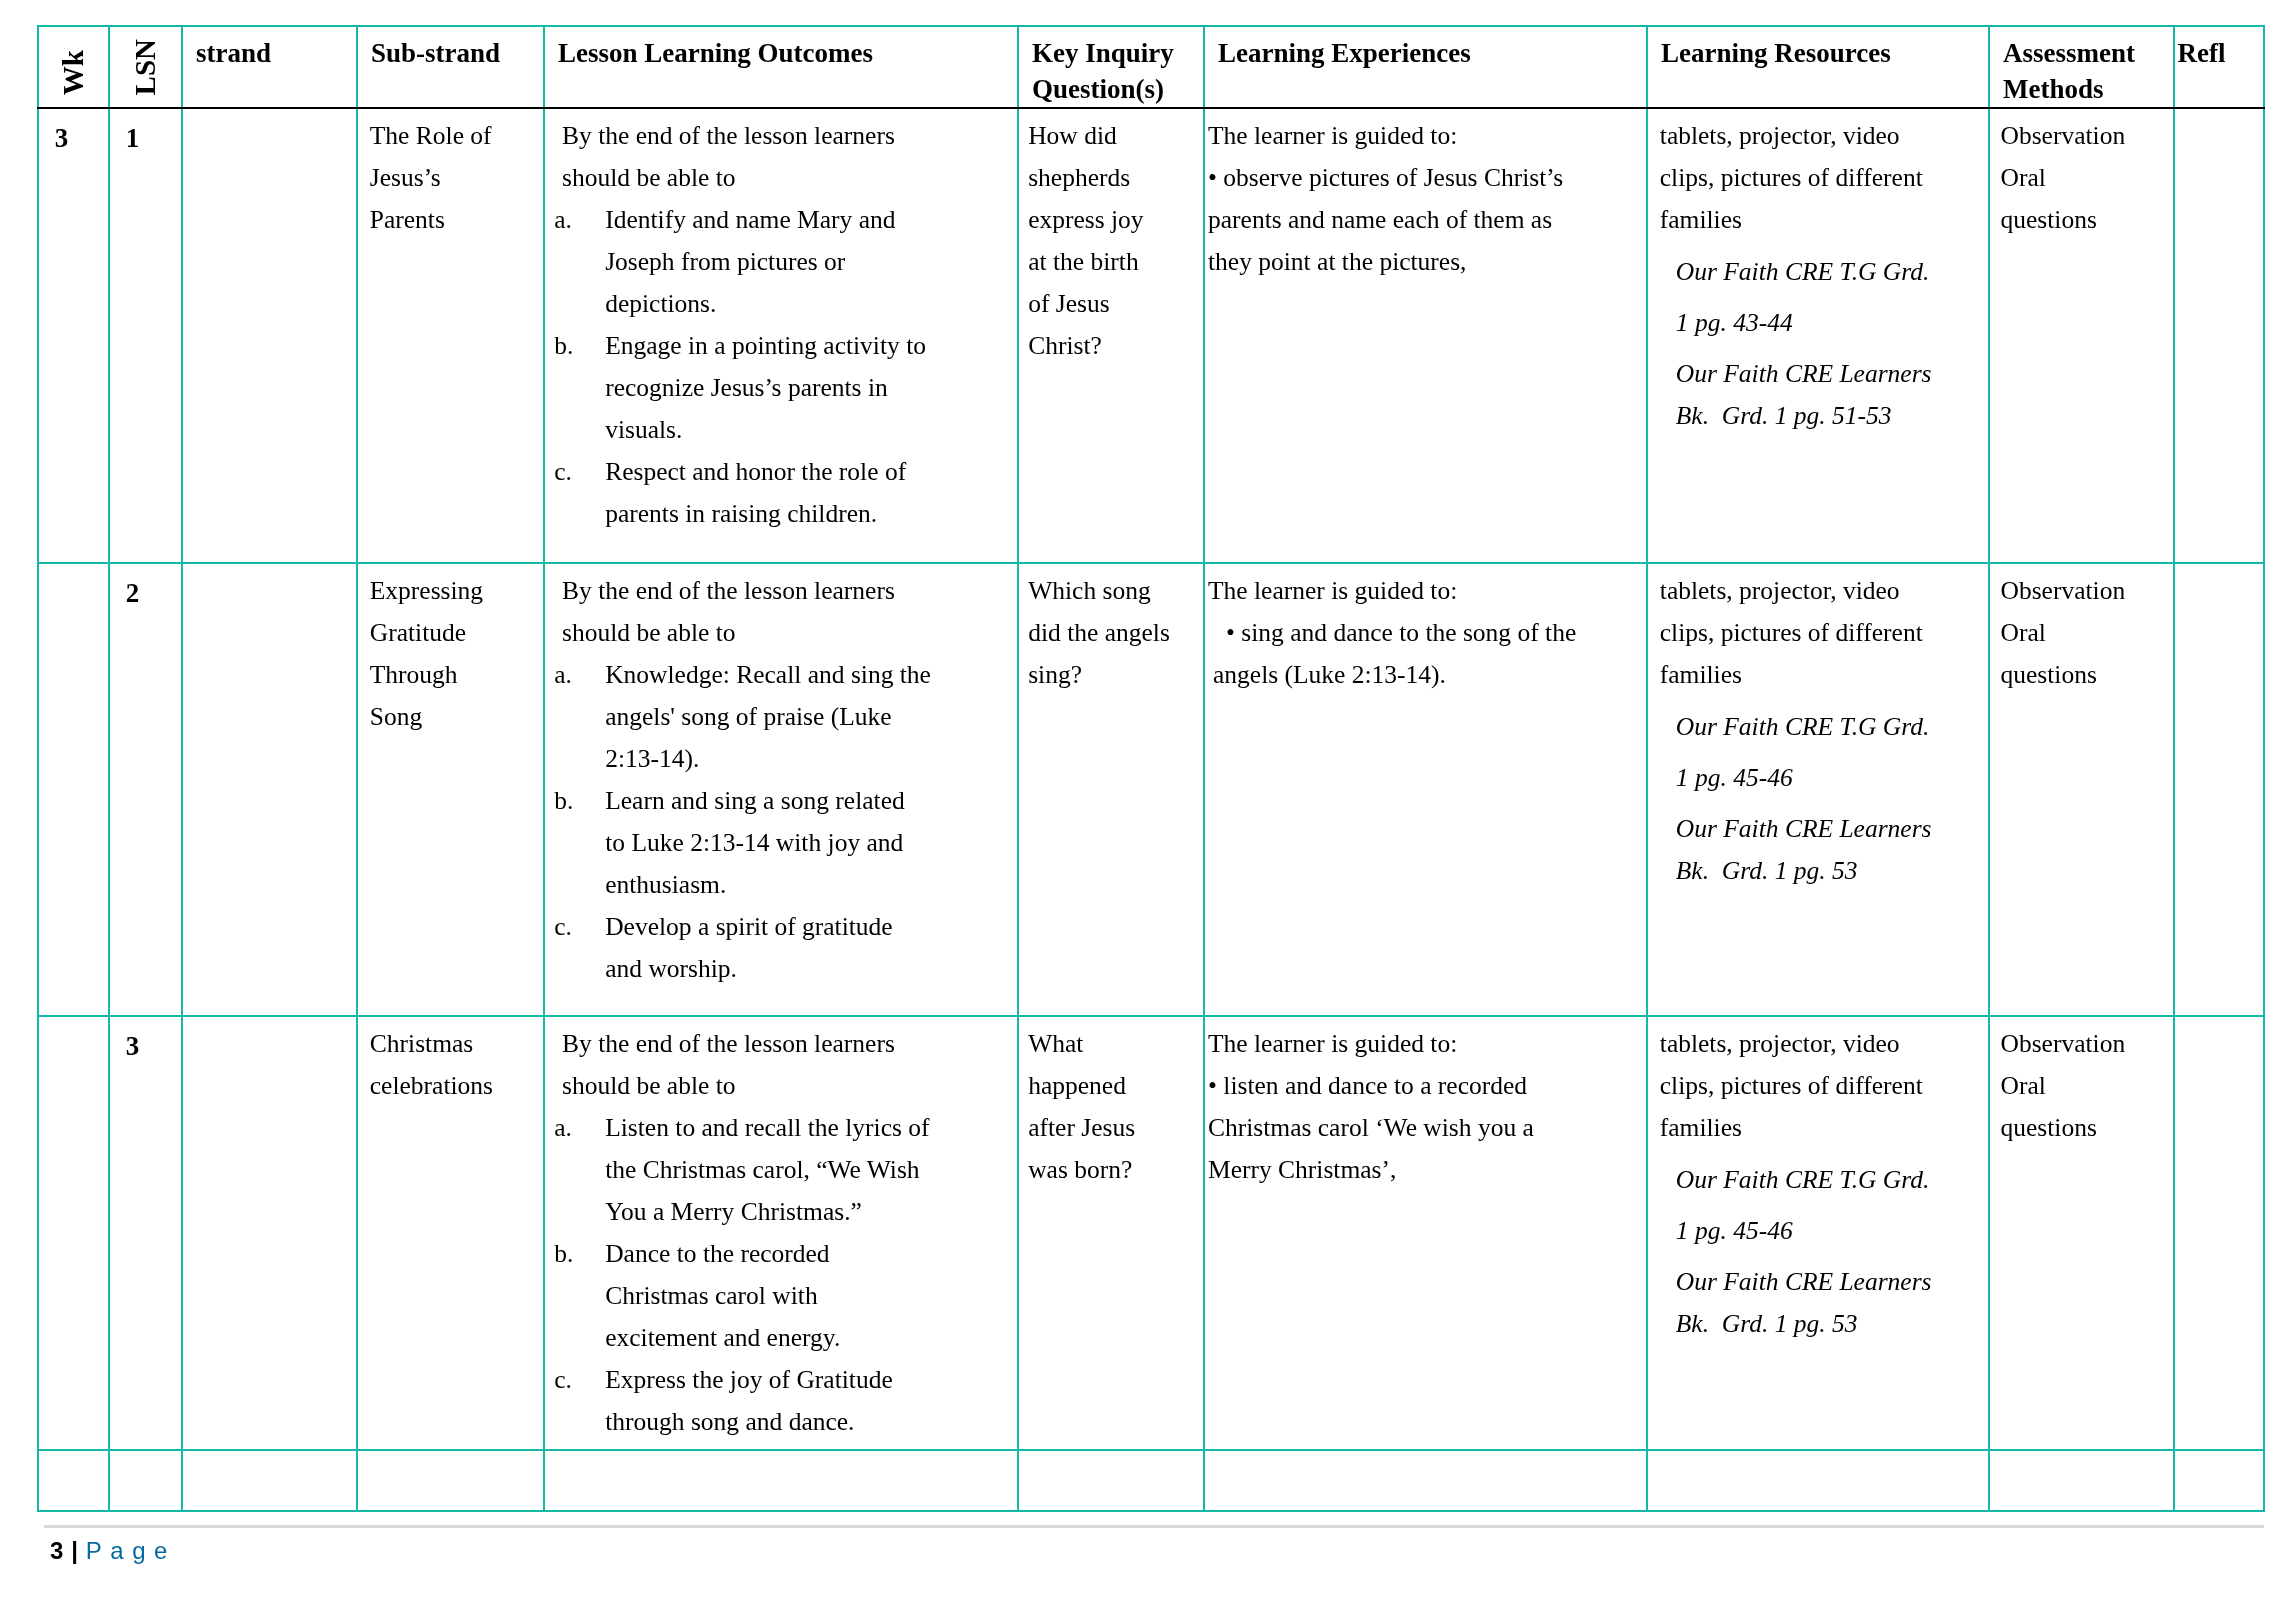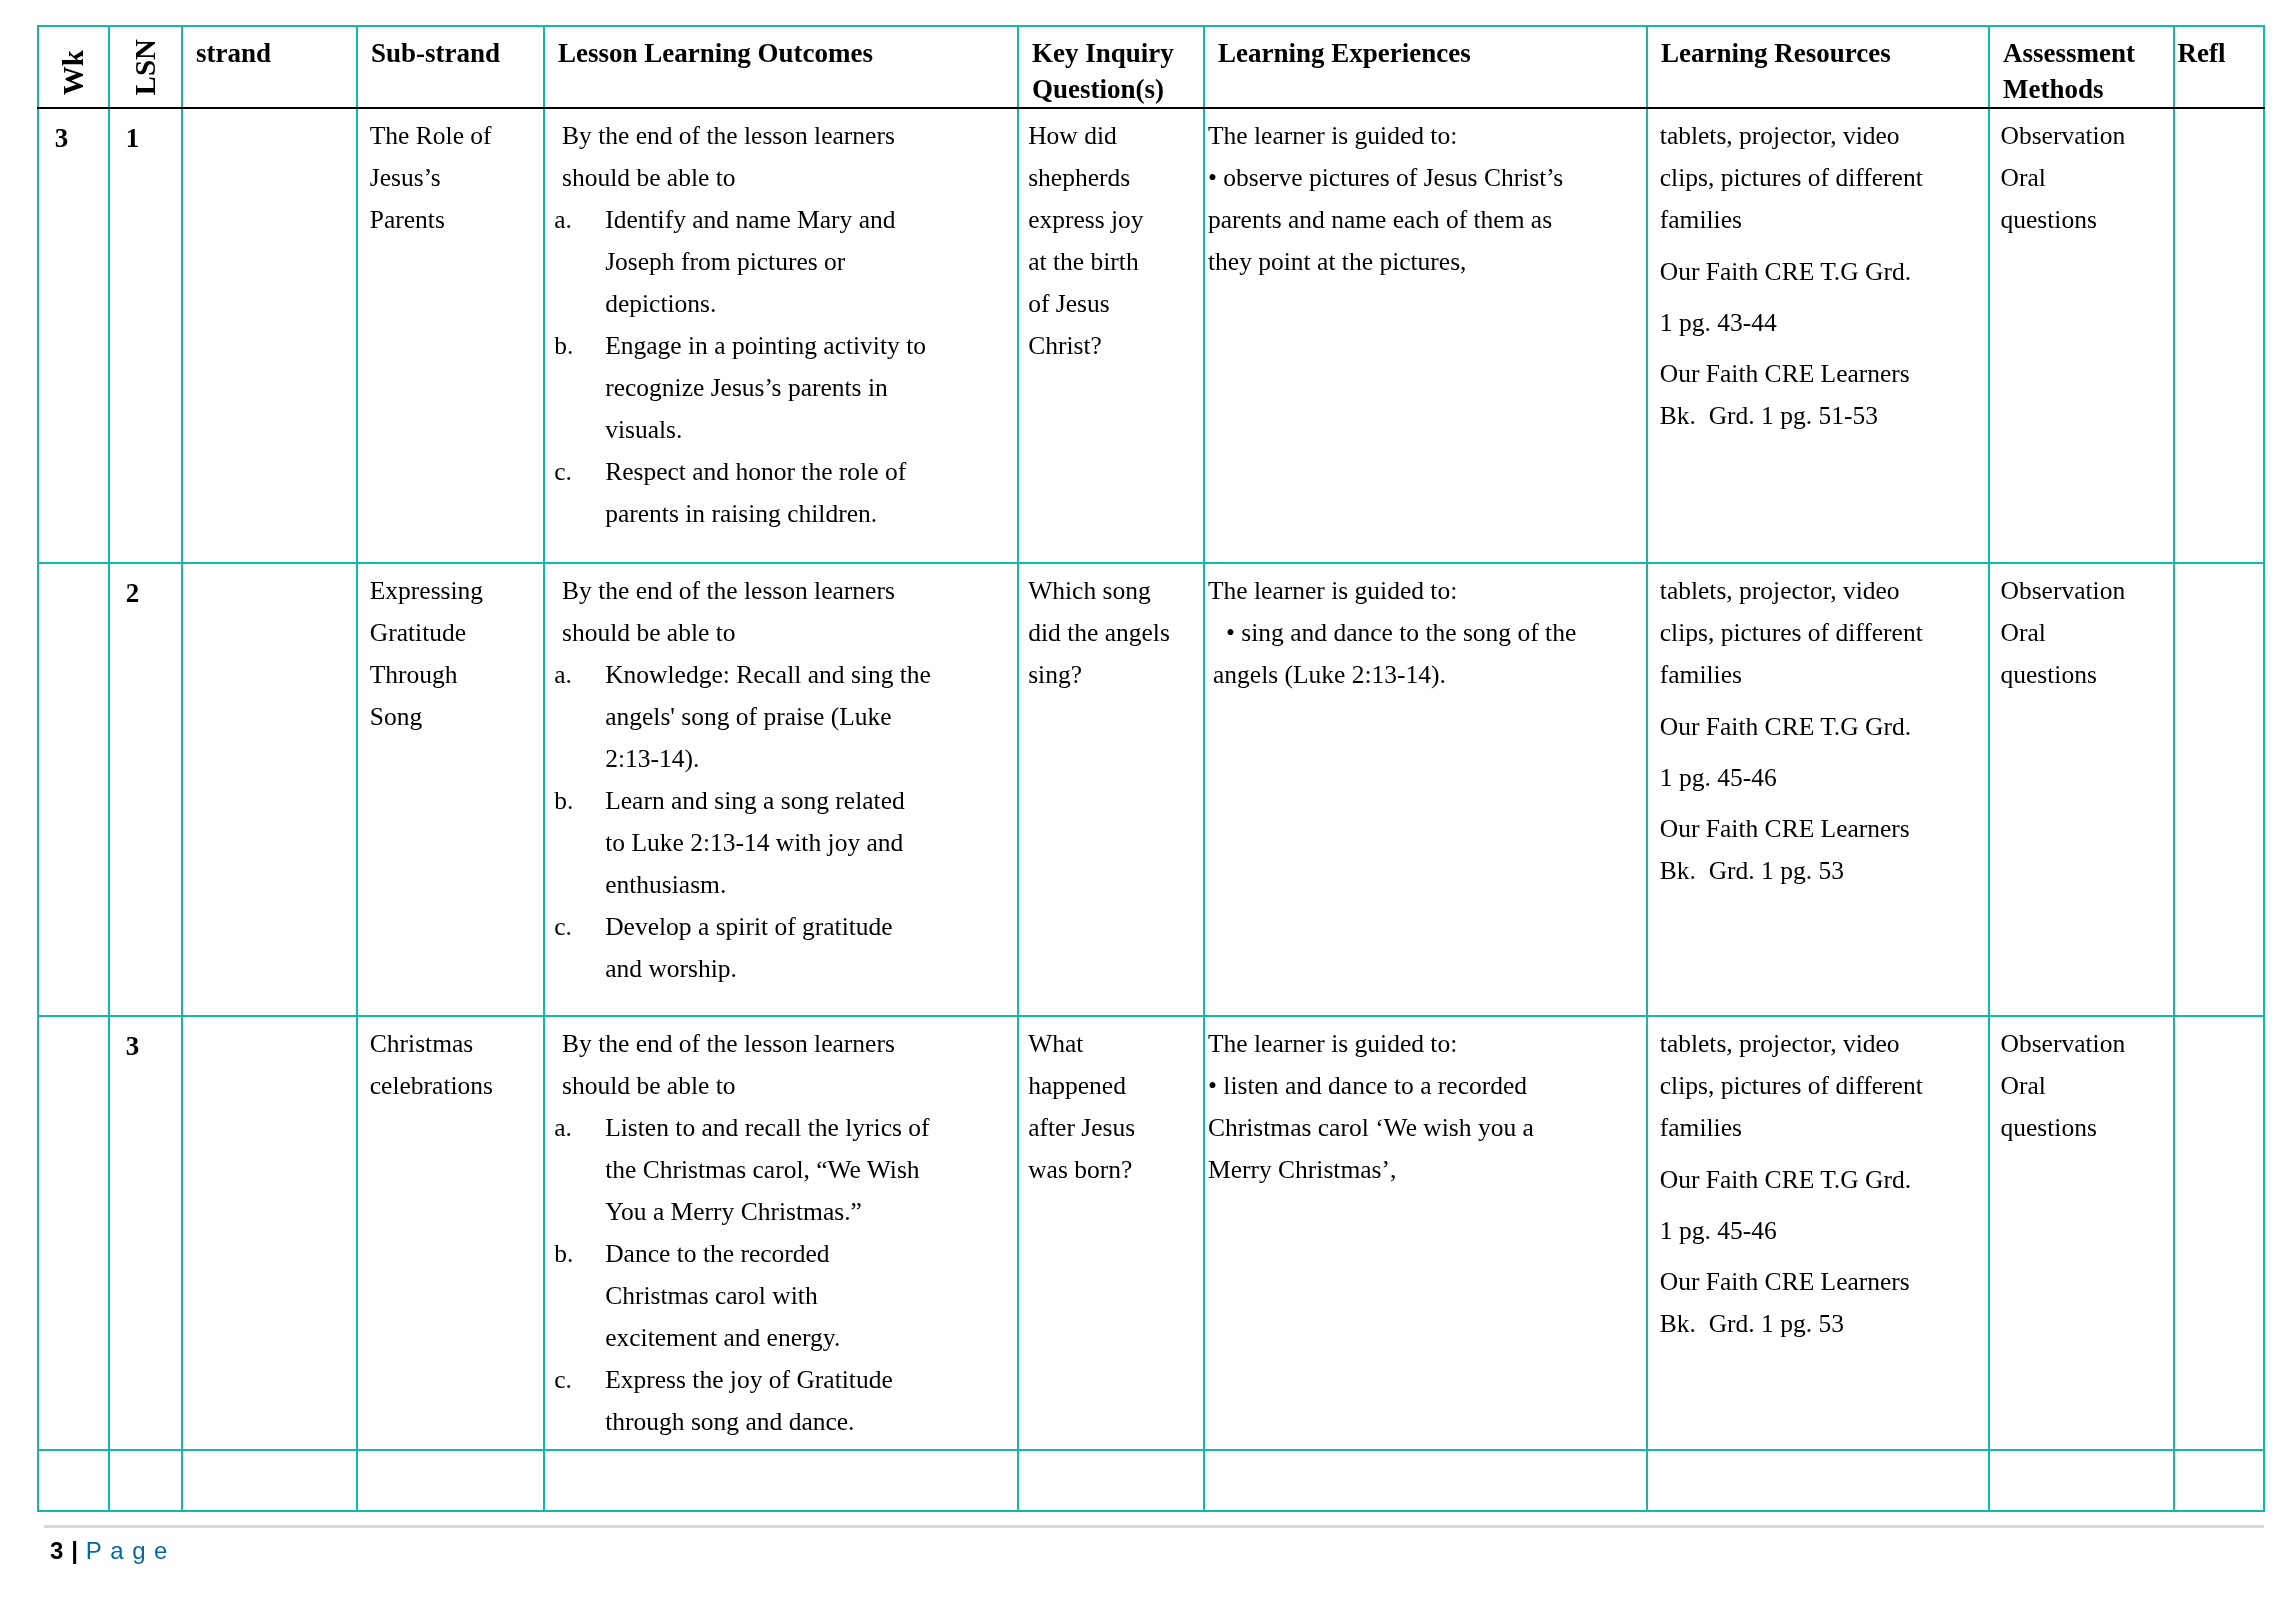--- a/index.html
+++ b/index.html
@@ -35,21 +35,21 @@
   .cell-substrand { padding:6.5px 7.9px 0 11.8px; }
   .cell-outcomes { padding:6.5px 9.2px 0 0; }
   .cell-outcomes .intro { padding-left:17px; }
   .oli { margin:0 0 0 9.2px; padding-left:51px; text-indent:-51px; white-space:pre-wrap; }
   .oli .marker { display:inline-block; width:51px; text-indent:0; }
   .cell-kiq { padding:6.5px 5.2px 0 9.2px;border-radius:30px; }
   .cell-exp { padding:6.5px 6.5px 0 0; }
   .cell-exp p { padding-left:3px; }
   .cell-exp p.outdent { padding-left:8px; text-indent:13px; }
   .cell-res { padding:6.5px 6.5px 0 11.8px;border-radius:26px; }
-  .res-it { margin-top:9.2px !important; }
+  .res-it { font-style:italic; margin-top:9.2px !important;margin-left:16px; }
   .cell-assess { padding:6.5px 6.5px 0 10.5px; }
   .footer-rule { position:absolute; left:44px; top:1525px; width:2220px; height:2.6px; background:#d9d9d9; }
   .footer {
     position:absolute; left:50px; top:1535px;
     font-family:"Liberation Sans",sans-serif; font-size:24px; line-height:31px;
   }
   .pnum { font-weight:bold; color:#000; }
   .psep { font-weight:bold; color:#000; margin:0 7.9px; }
   .plabel { color:#0369a1; letter-spacing:8.5px; }
 </style>

